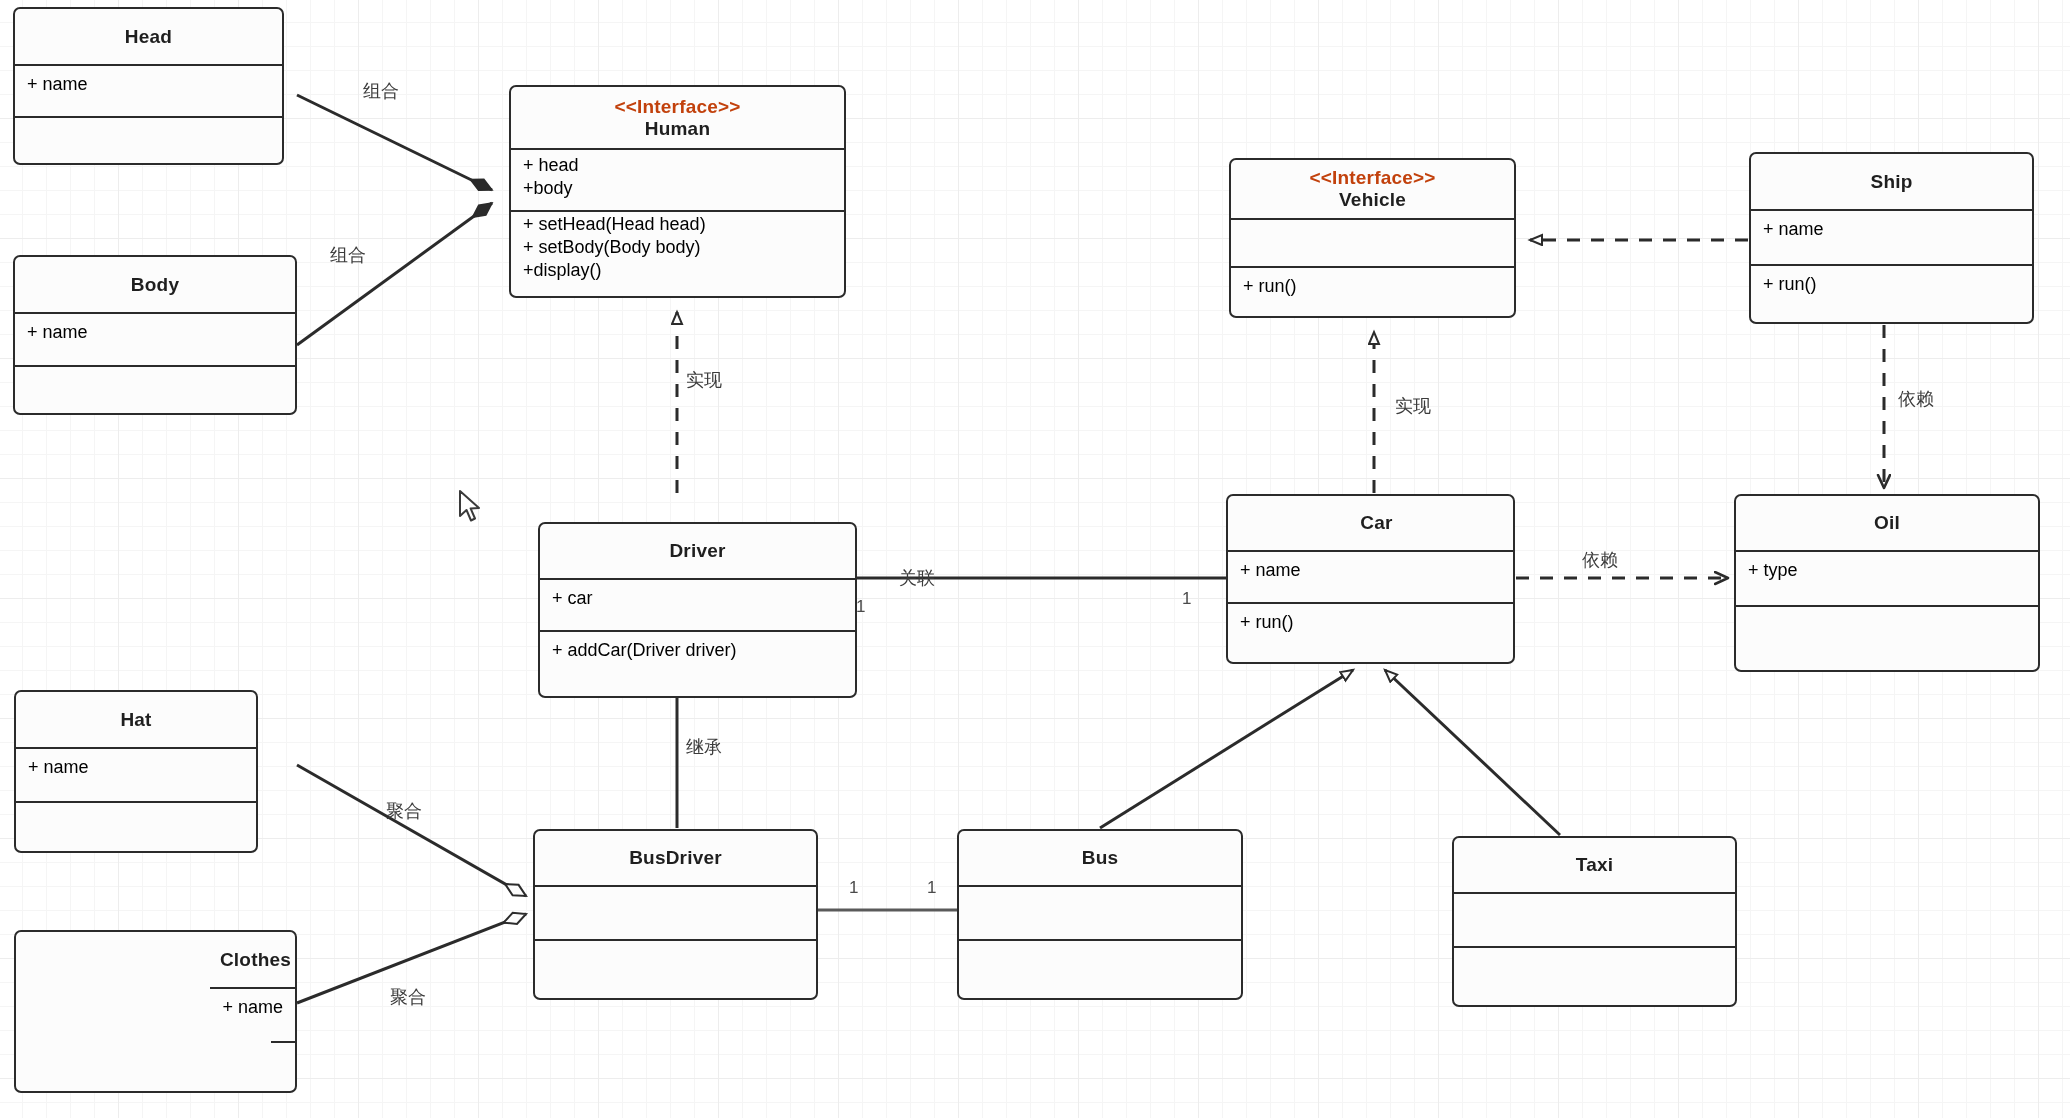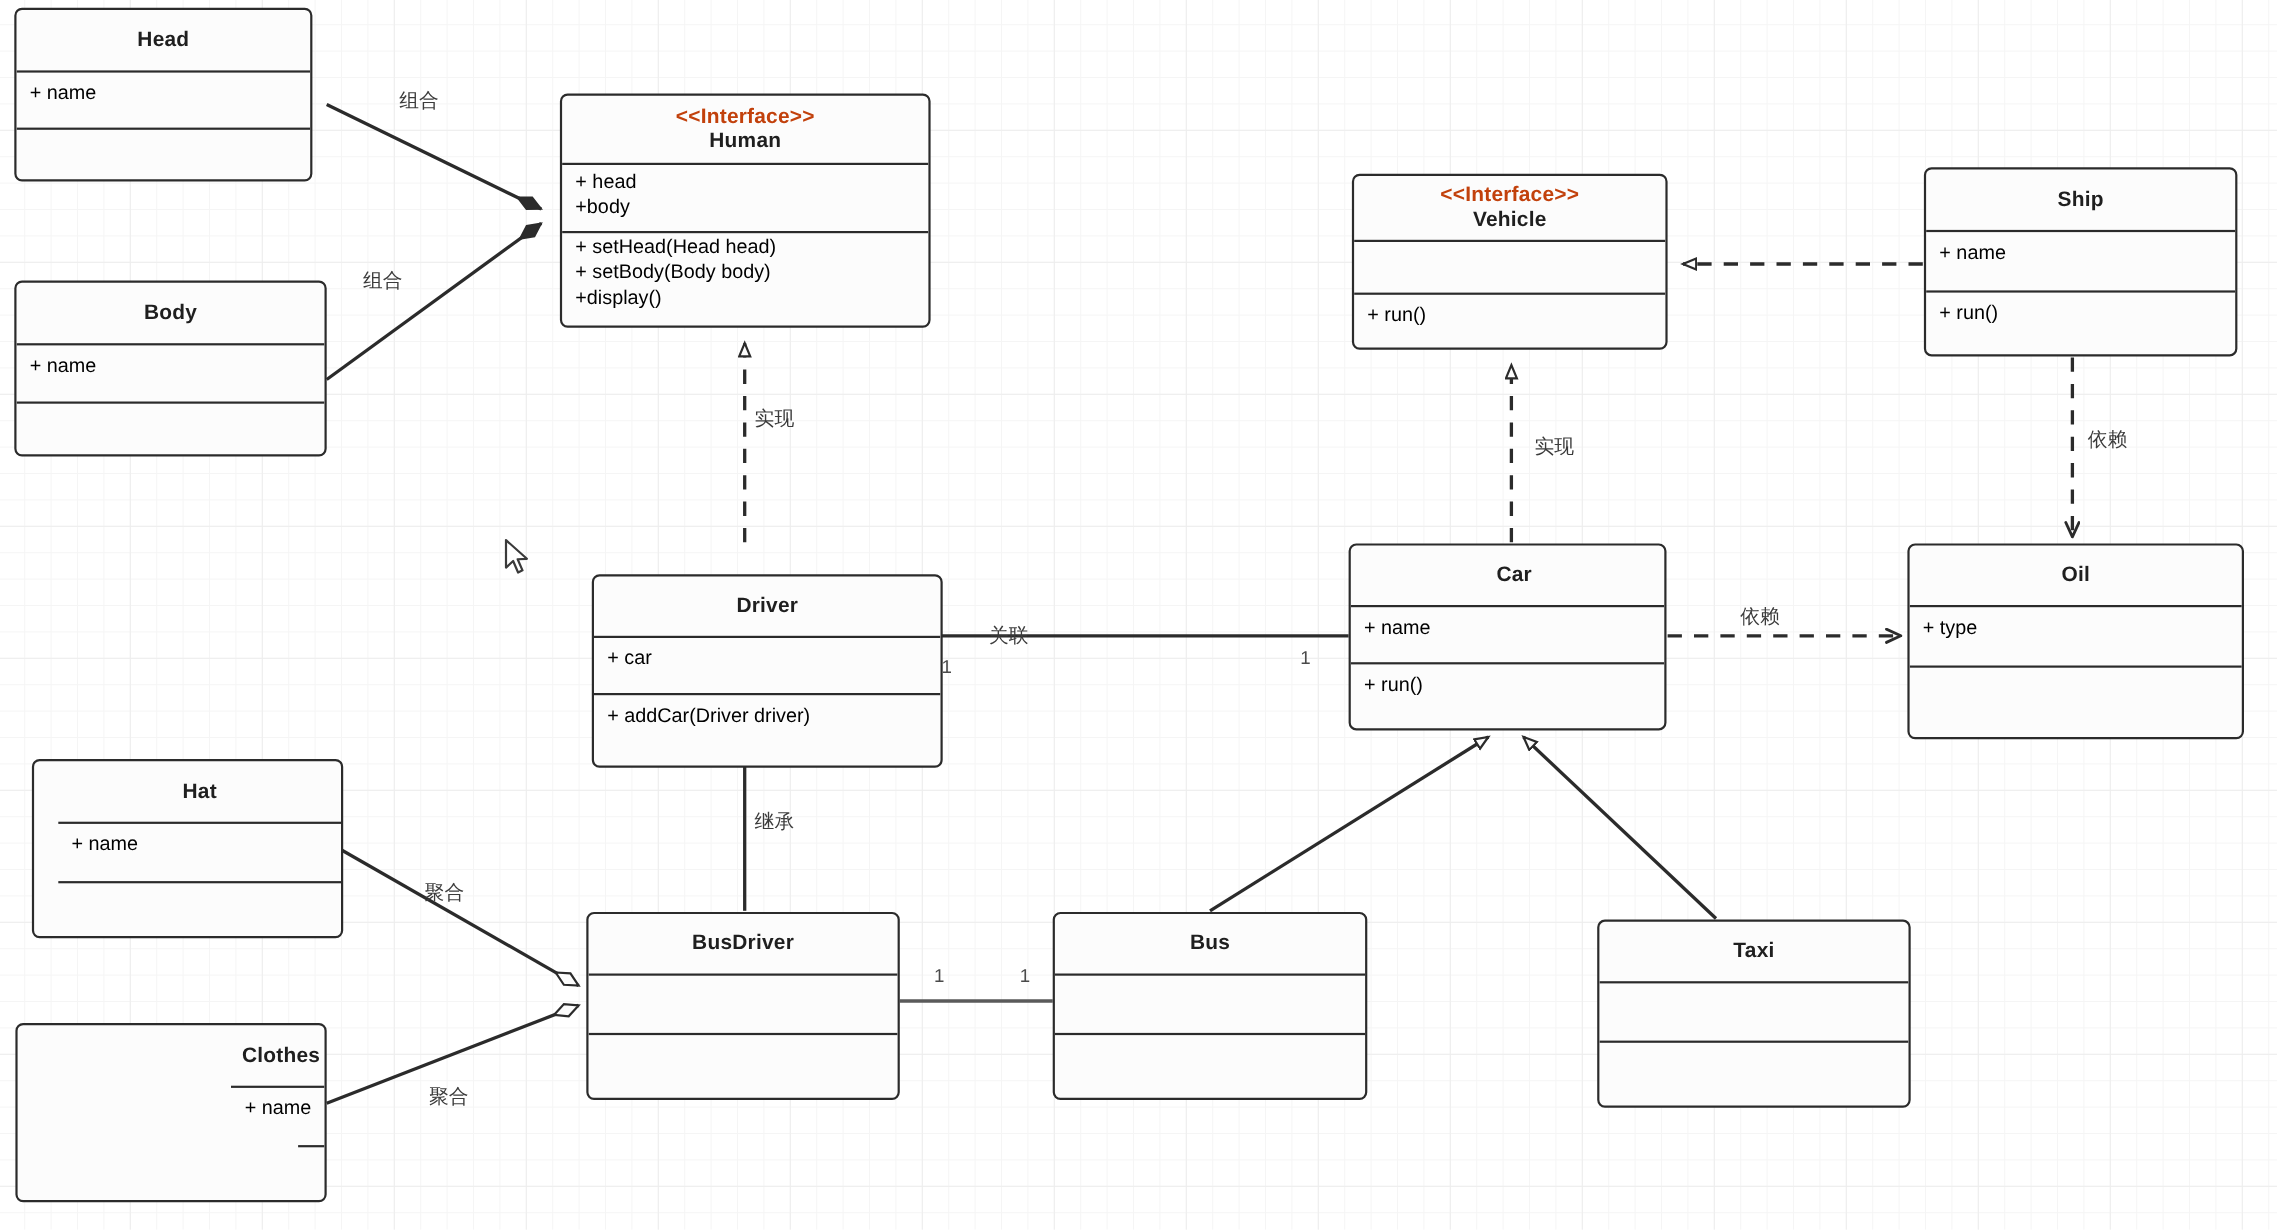--- a/index.html
+++ b/index.html
@@ -253,21 +253,21 @@
   <div class="uml-box" style="left:1734px; top:494px; width:306px; height:178px;">
     <div class="uml-title" style="height:54px;">
       <span>Oil</span>
     </div>
     <div class="uml-compartment uml-sep" style="height:55px;">
       <div class="uml-member">+ type</div>
     </div>
     <div class="uml-compartment uml-sep" style="flex:1;"></div>
   </div>
 
-  <div class="uml-box" style="left:29px; top:690px; width:283px; height:163px;padding-left:22px;">
+  <div class="uml-box" style="left:14px; top:690px; width:244px; height:163px;">
     <div class="uml-title" style="height:55px;">
       <span>Hat</span>
     </div>
     <div class="uml-compartment uml-sep" style="height:54px;">
       <div class="uml-member">+ name</div>
     </div>
     <div class="uml-compartment uml-sep" style="flex:1;"></div>
   </div>
 
   <div class="uml-box" style="left:14px; top:930px; width:283px; height:163px;align-items:flex-end;">

